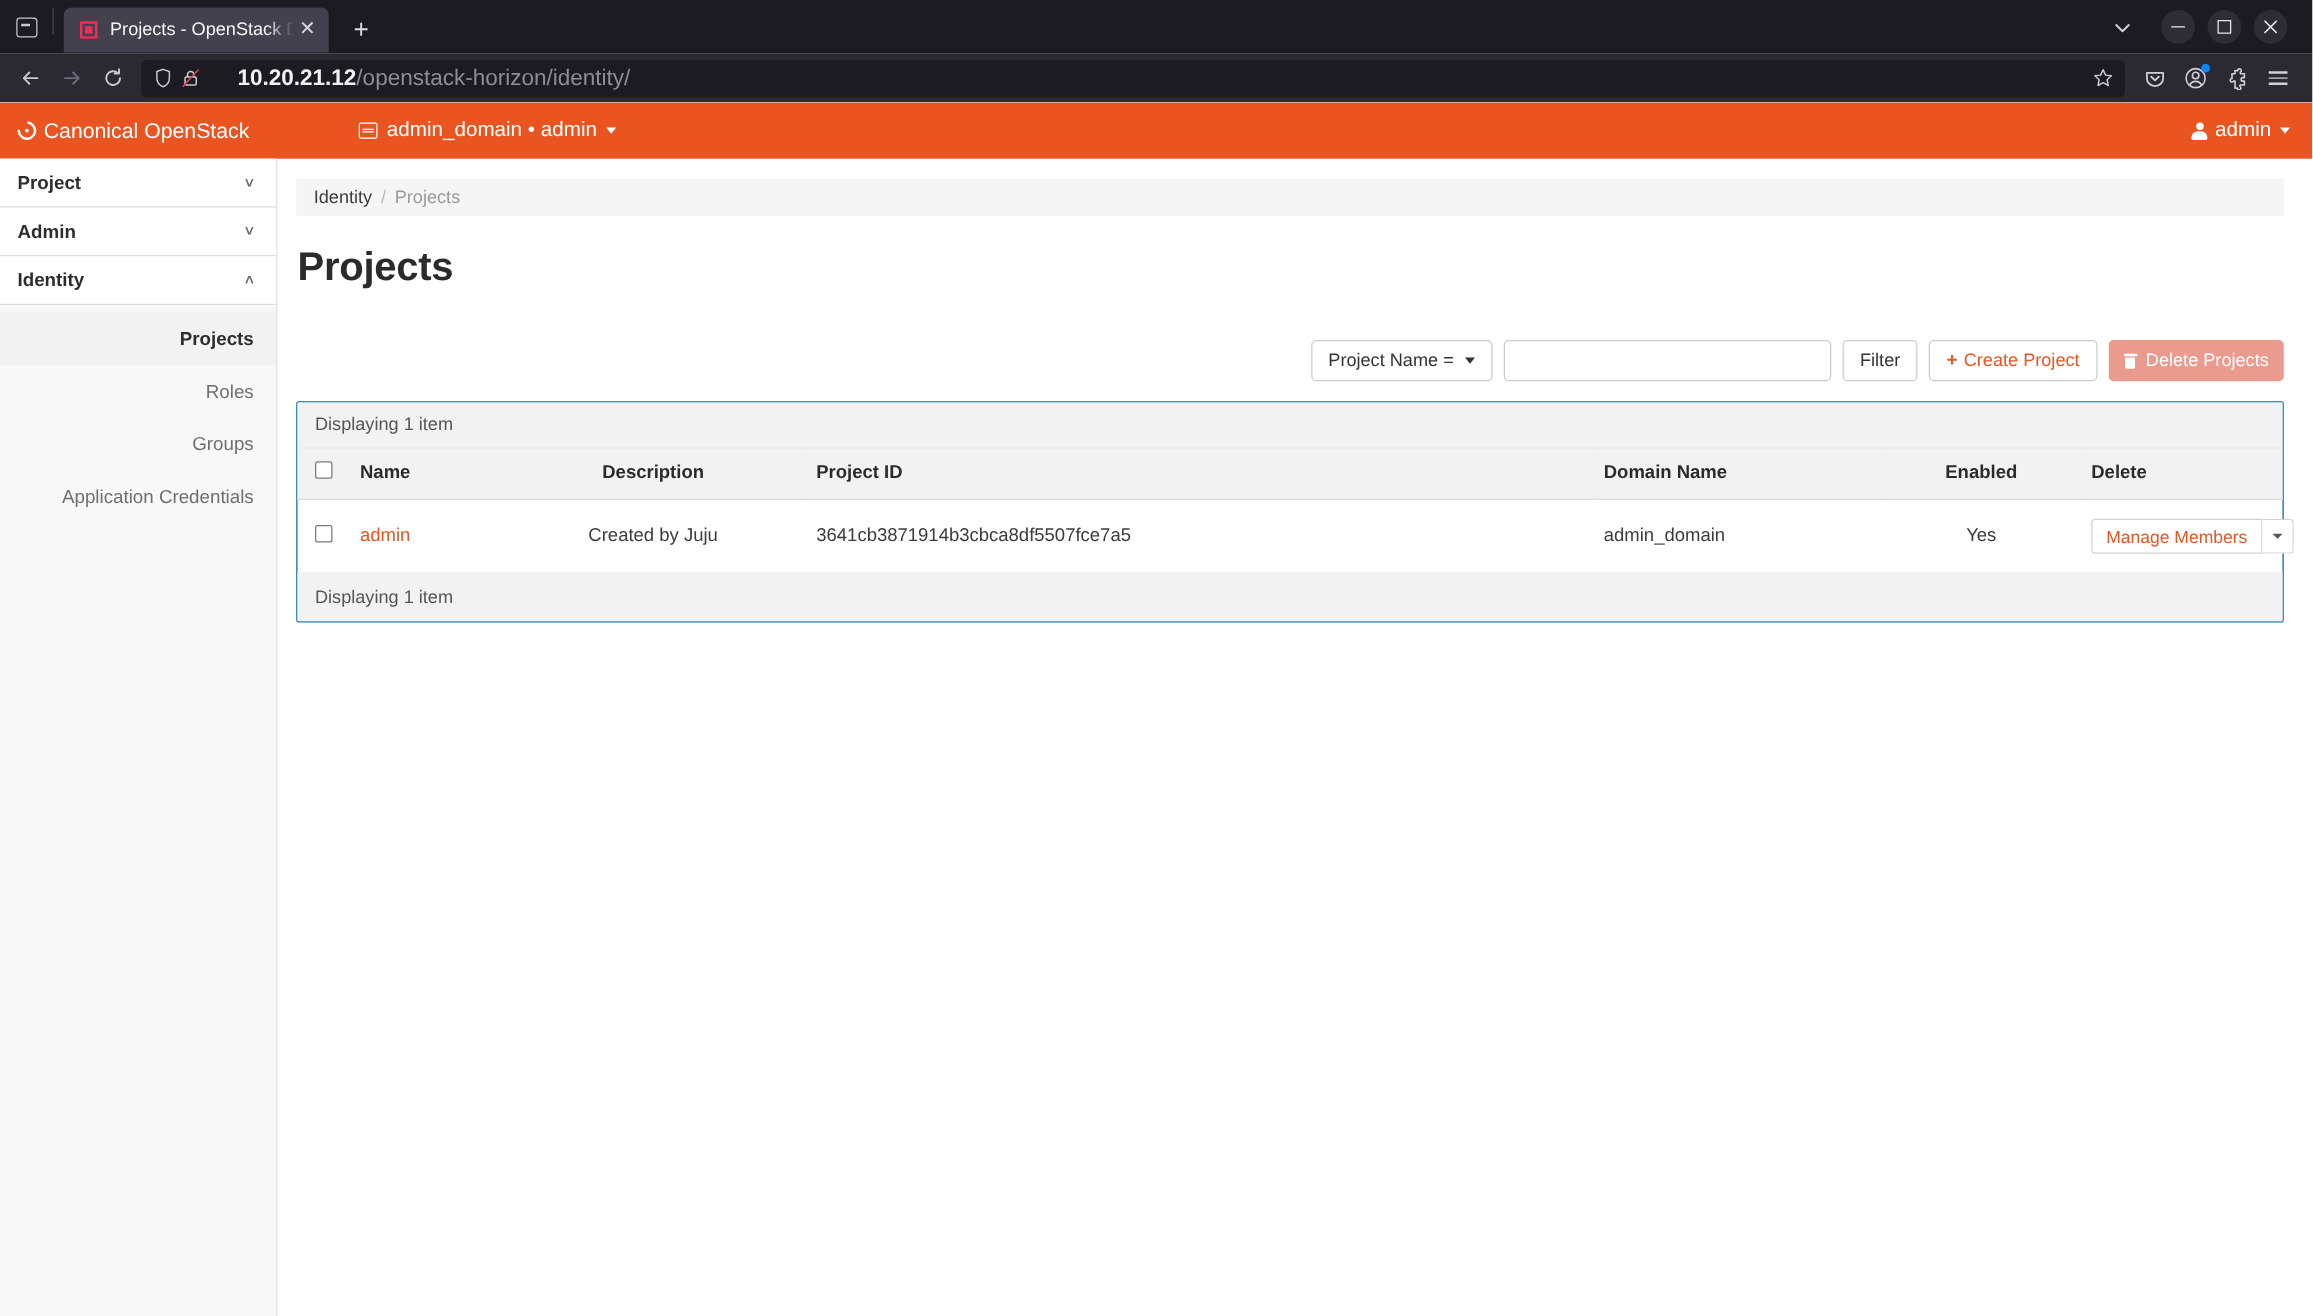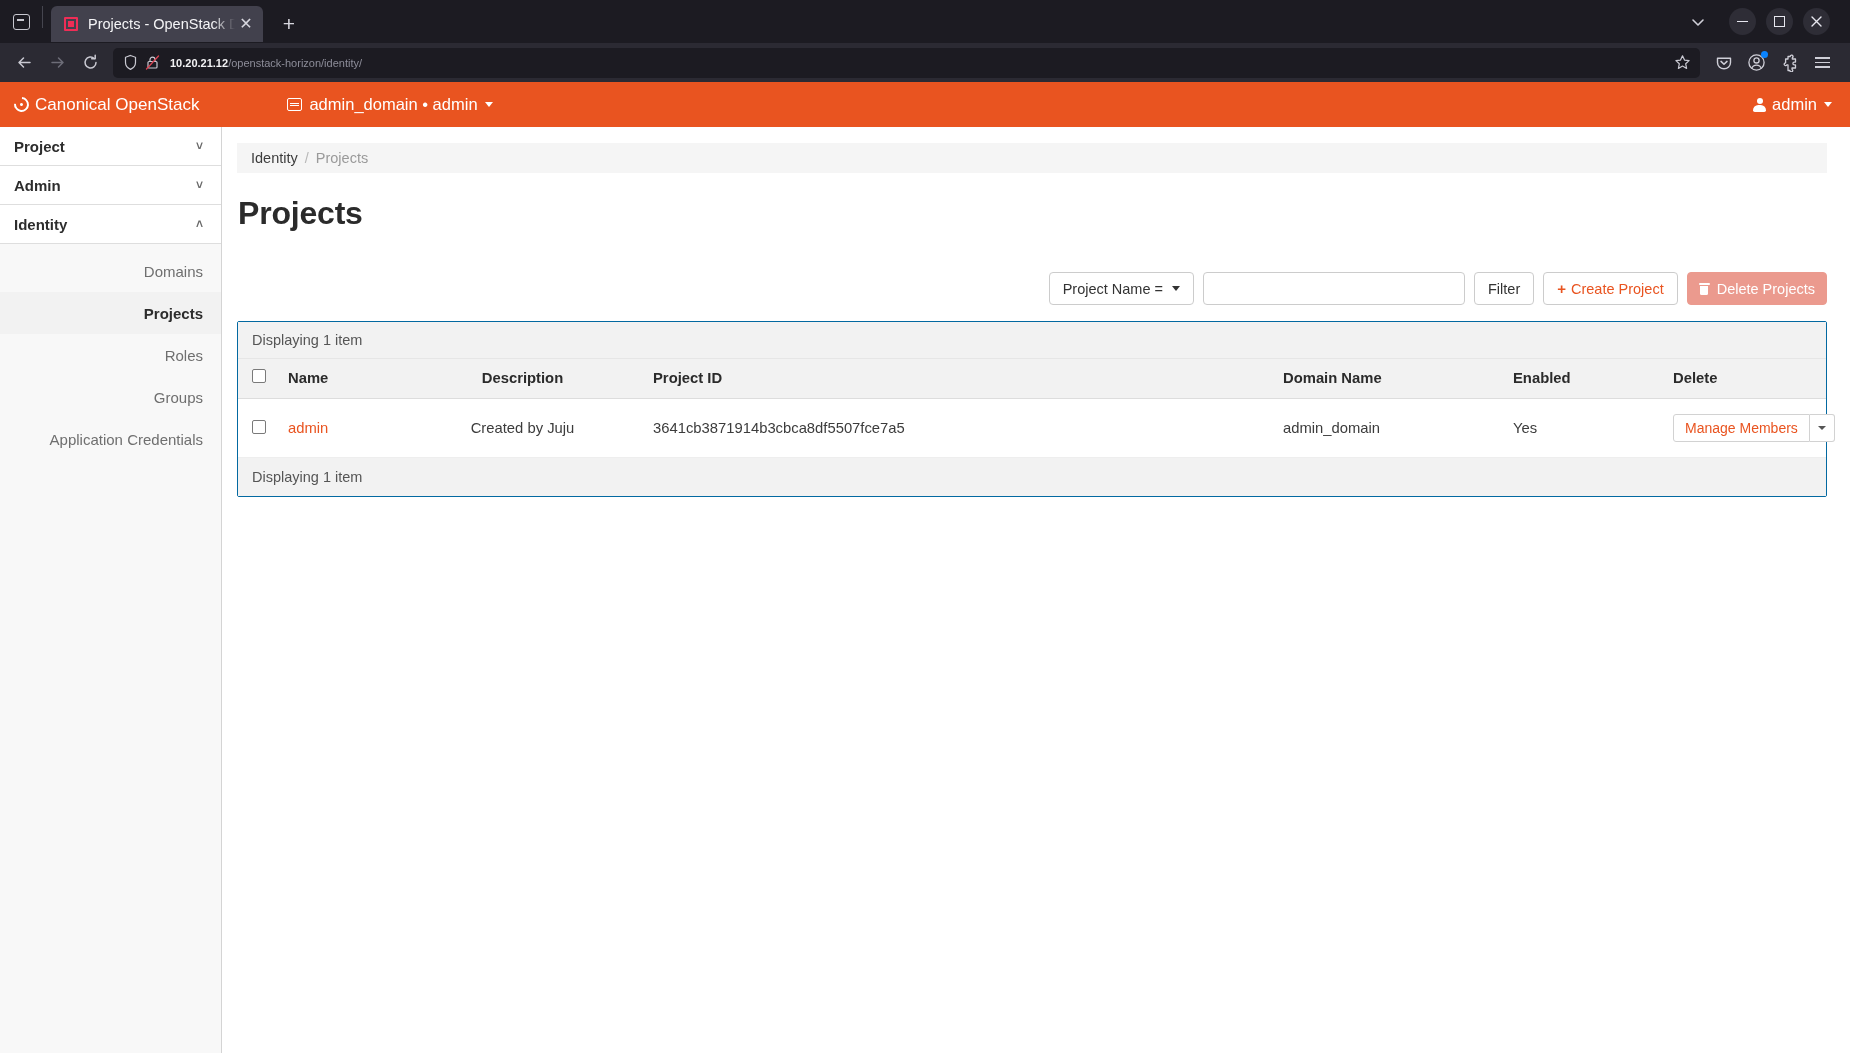--- a/index.html
+++ b/index.html
@@ -111,21 +111,21 @@
     height: 30px;
     background: #1c1b22;
     border-radius: 5px;
     margin: 0 8px 0 6px;
     display: flex; align-items: center;
     padding: 0 6px 0 9px;
     position: relative;
   }
   .shield-icon { width: 17px; height: 17px; margin-right: 5px; flex: 0 0 17px; }
   .lock-icon { width: 17px; height: 17px; margin-right: 9px; flex: 0 0 17px; position: relative; }
-  .url-text { font-size: 11px; color: #8d8d99; white-space: nowrap; flex: 1 1 auto; }
+  .url-text { font-size: 18px; color: #8d8d99; white-space: nowrap; flex: 1 1 auto; margin-left: 20px; }
   .url-text b { color: #f2f2f4; font-weight: 600; }
   .star-icon { width: 24px; height: 24px; flex: 0 0 24px; display: flex; align-items: center; justify-content: center; }
   .nav-icons { display: flex; align-items: center; gap: 2px; padding-right: 4px; }
   .nav-icon {
     width: 31px; height: 31px;
     display: flex; align-items: center; justify-content: center;
     position: relative;
   }
   .blue-dot {
     position: absolute; top: 4px; right: 4px;
@@ -297,21 +297,21 @@
     padding: 15px 8px;
     font-size: 14.8px; color: #3c3c3c;
     border-bottom: 1px solid #eeeeee;
     vertical-align: middle;
   }
   .col-chk { width: 42px; padding-left: 14px !important; }
   .col-name { width: 120px; }
   .col-desc { width: 245px; text-align: center; }
   .col-pid  { width: 630px; }
   .col-dom  { width: 230px; }
-  .col-en   { width: 160px; }
+  .col-en   { width: 160px; text-align: center; }
   .col-act  { width: auto; }
   .chk {
     width: 14px; height: 14px;
     border: 1.5px solid #7a7a7a; border-radius: 2px;
     background: #fff; display: inline-block;
   }
   .link-admin { color: #e95420; text-decoration: none; }
   .actions-cell { text-align: left; }
   .btn-group { display: inline-flex; }
   .btn-mm {
@@ -477,23 +477,20 @@
         <div class="nav-group">
           <span class="gname">Admin</span>
           <span class="chev">˅</span>
         </div>
         <div class="nav-group active">
           <span class="gname">Identity</span>
           <span class="chev">˄</span>
         </div>
 
         <div class="nav-sub">
-          <div class="nav-item">
-            <span>Domains</span>
-          </div>
           <div class="nav-item selected">
             <span>Projects</span>
           </div>
           <div class="nav-item">
             <span>Roles</span>
           </div>
           <div class="nav-item">
             <span>Groups</span>
           </div>
           <div class="nav-item">

